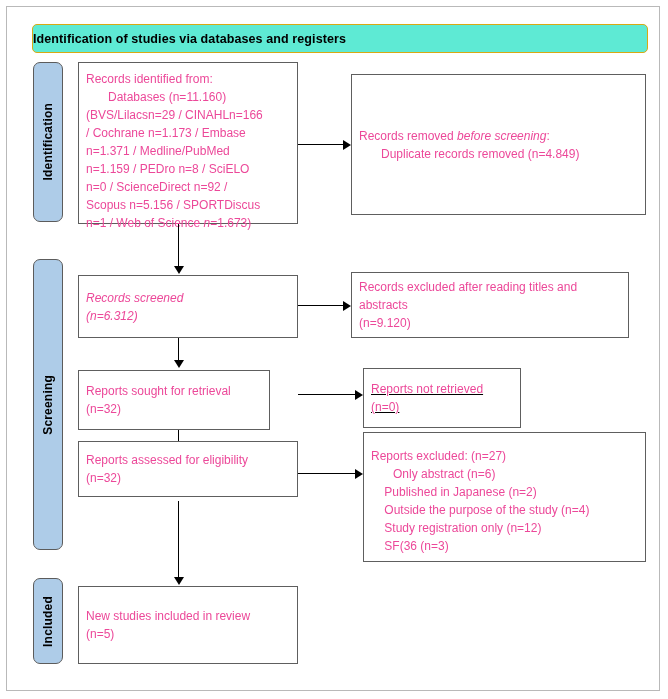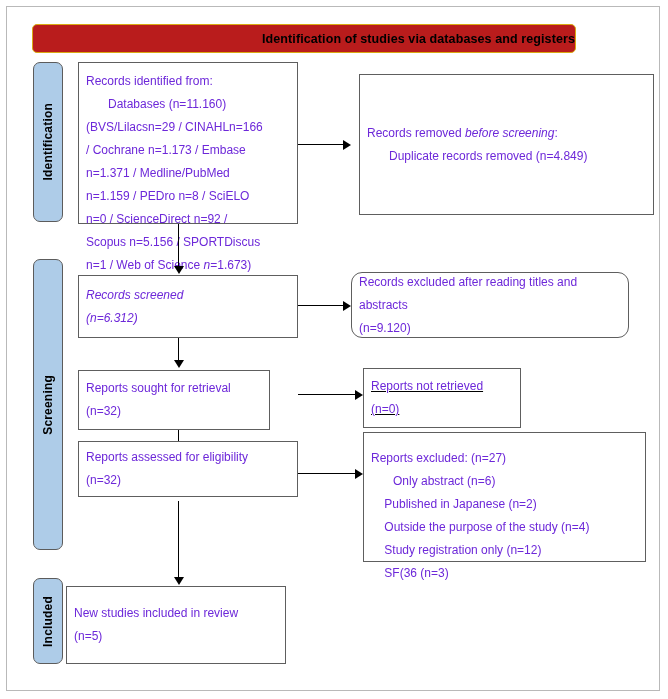--- a/index.html
+++ b/index.html
@@ -28,29 +28,29 @@
     border: 1px solid #b9b9b9;
     box-sizing: border-box;
     pointer-events: none;
   }
 
   
   #header-banner {
     position: absolute;
     left: 32px;
     top: 24px;
-    width: 544px;
+    width: 616px;
     height: 29px;
-    background: #b91c1c;
+    background: #5eead4;
     border: 1px solid #d9a913;
     border-radius: 5px;
     box-sizing: border-box;
     display: flex;
     align-items: center;
-    justify-content: flex-end;
+    justify-content: flex-start;
   }
   #header-banner .banner-text {
     font-size: 12.5px;
     font-weight: bold;
     color: #000000;
     letter-spacing: 0.1px;
     white-space: nowrap;
   }
 
   
@@ -78,22 +78,22 @@
   .flow-box {
     position: absolute;
     background: #ffffff;
     border: 1.4px solid #5e5e5e;
     box-sizing: border-box;
     display: flex;
     align-items: center;
   }
   .flow-box .box-text {
     font-size: 12px;
-    line-height: 23px;
-    color: #6d28d9;
+    line-height: 18px;
+    color: #ec4899;
     padding: 0 7px;
     white-space: pre-wrap;
   }
   .flow-box.align-top .box-text {
     align-self: flex-start;
   }
   .box-text em {
     font-style: italic;
   }
 
@@ -153,37 +153,37 @@
 <span style="display:inline-block; width:22px;"></span><span>Databases (n=11.160)</span>
 <span>(BVS/Lilacsn=29 / CINAHLn=166
 / Cochrane n=1.173 / Embase
 n=1.371 / Medline/PubMed
 n=1.159 / PEDro n=8 / SciELO
 n=0 / ScienceDirect n=92 /
 Scopus n=5.156 / SPORTDiscus
 n=1 / Web of Science </span><em>n</em><span>=1.673)</span></div>
   </div>
 
-  <div class="flow-box" style="left:351px; top:74px; width:295px; height:141px;margin-left:8px;">
+  <div class="flow-box" style="left:351px; top:74px; width:295px; height:141px;">
     <div class="box-text"><span>Records removed </span><em>before screening</em><span>:</span>
 <span style="display:inline-block; width:22px;"></span><span>Duplicate records removed (n=4.849)</span></div>
   </div>
 
   <div class="line-h" style="left:298px; top:144px; width:45px;"></div>
   <div class="arrow-right" style="left:343px; top:139.5px;"></div>
 
   <div class="line-v" style="left:178px; top:224px; height:44px;"></div>
   <div class="arrow-down" style="left:173.5px; top:266px;"></div>
 
   <div class="flow-box" style="left:78px; top:275px; width:220px; height:63px;font-style:italic;">
     <div class="box-text"><span>Records screened</span>
 <span>(n=6.312)</span></div>
   </div>
 
-  <div class="flow-box" style="left:351px; top:272px; width:278px; height:66px;border-radius:11px;">
+  <div class="flow-box" style="left:351px; top:272px; width:278px; height:66px;">
     <div class="box-text"><span>Records excluded after reading titles and
 abstracts</span>
 <span>(n=9.120)</span></div>
   </div>
 
   <div class="line-h" style="left:298px; top:305px; width:45px;"></div>
   <div class="arrow-right" style="left:343px; top:300.5px;"></div>
 
   <div class="line-v" style="left:178px; top:338px; height:24px;"></div>
   <div class="arrow-down" style="left:173.5px; top:360px;"></div>
@@ -217,18 +217,18 @@
     Study registration only (n=12)
     SF(36 (n=3)</span></div>
   </div>
 
   <div class="line-h" style="left:298px; top:473px; width:57px;"></div>
   <div class="arrow-right" style="left:355px; top:468.5px;"></div>
 
   <div class="line-v" style="left:178px; top:501px; height:78px;"></div>
   <div class="arrow-down" style="left:173.5px; top:577px;"></div>
 
-  <div class="flow-box" style="left:66px; top:586px; width:220px; height:78px;">
+  <div class="flow-box" style="left:78px; top:586px; width:220px; height:78px;">
     <div class="box-text"><span>New studies included in review</span>
 <span>(n=5)</span></div>
   </div>
 
 </div>
 
 </body></html>

